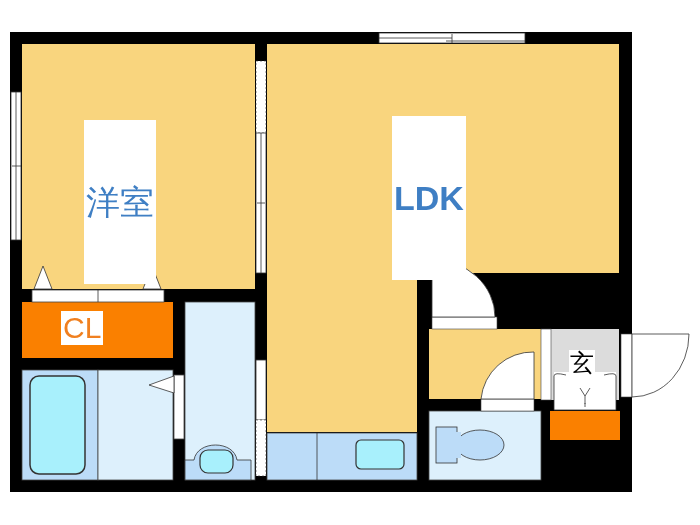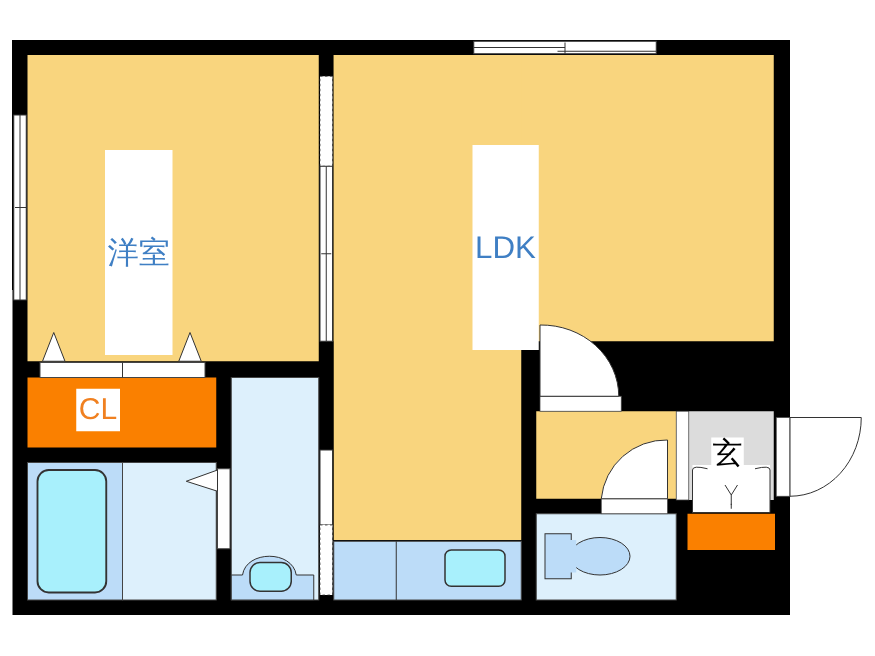--- a/index.html
+++ b/index.html
@@ -1,20 +1,20 @@
 <!DOCTYPE html>
 <html><head>
 <meta charset="utf-8">
 <style>
   html,body{margin:0;padding:0;background:#fff;}
   #plan{position:relative;width:700px;height:525px;overflow:hidden;background:#fff;font-family:"Liberation Sans","DejaVu Sans",sans-serif;}
   .a{position:absolute;box-sizing:border-box;}
   .wall{background:#000;}
-  .label{background:#fff;color:#3f7fc4;font-size:25px;line-height:32px;padding:2px 2px;white-space:pre;}
-  .cltxt{background:#fff;color:#f08020;font-size:24px;line-height:34px;padding:0 2px;}
+  .label{background:#fff;color:#3f7fc4;font-size:34px;line-height:32px;padding:2px 2px;white-space:pre;}
+  .cltxt{background:#fff;color:#f08020;font-size:30px;line-height:34px;padding:0 2px;}
   svg{position:absolute;left:0;top:0;}
 </style>
 </head>
 <body>
 
 <div id="plan">
 
   <div class="a wall" style="left:10px;top:32px;width:273px;height:200px;"></div>
   <div class="a wall" style="left:10px;top:32px;width:273px;height:200px;"></div>
   <div class="a wall" style="left:10px;top:32px;width:273px;height:200px;"></div>
@@ -108,18 +108,18 @@
     <rect x="256" y="133" width="10" height="140" fill="#fff" stroke="#333" stroke-width="0.8"></rect>
     <line x1="261" y1="133" x2="261" y2="273" stroke="#333" stroke-width="0.8"></line>
     <line x1="257" y1="203" x2="265" y2="203" stroke="#333" stroke-width="0.8"></line>
     <rect x="256" y="360" width="10" height="60" fill="#fff" stroke="#333" stroke-width="0.8"></rect>
     <rect x="256" y="420" width="10" height="56" fill="#fff" stroke="#333" stroke-width="0.6" stroke-dasharray="2,2"></rect>
   </svg>
 
   <div class="a label" style="left:84px;top:120px;">
     <div>洋室</div>
   </div>
-  <div class="a label" style="left:378px;top:116px;">
+  <div class="a label" style="left:392px;top:116px;font-weight:bold;">
     <div>LDK</div>
   </div>
   <div class="a cltxt" style="left:61px;top:311px;">CL</div>
   <div class="a" style="left:569px;top:350px;font-size:24px;line-height:26px;background:#fff;color:#000;padding:0 1px;">玄</div>
 </div>
 
 </body></html>

